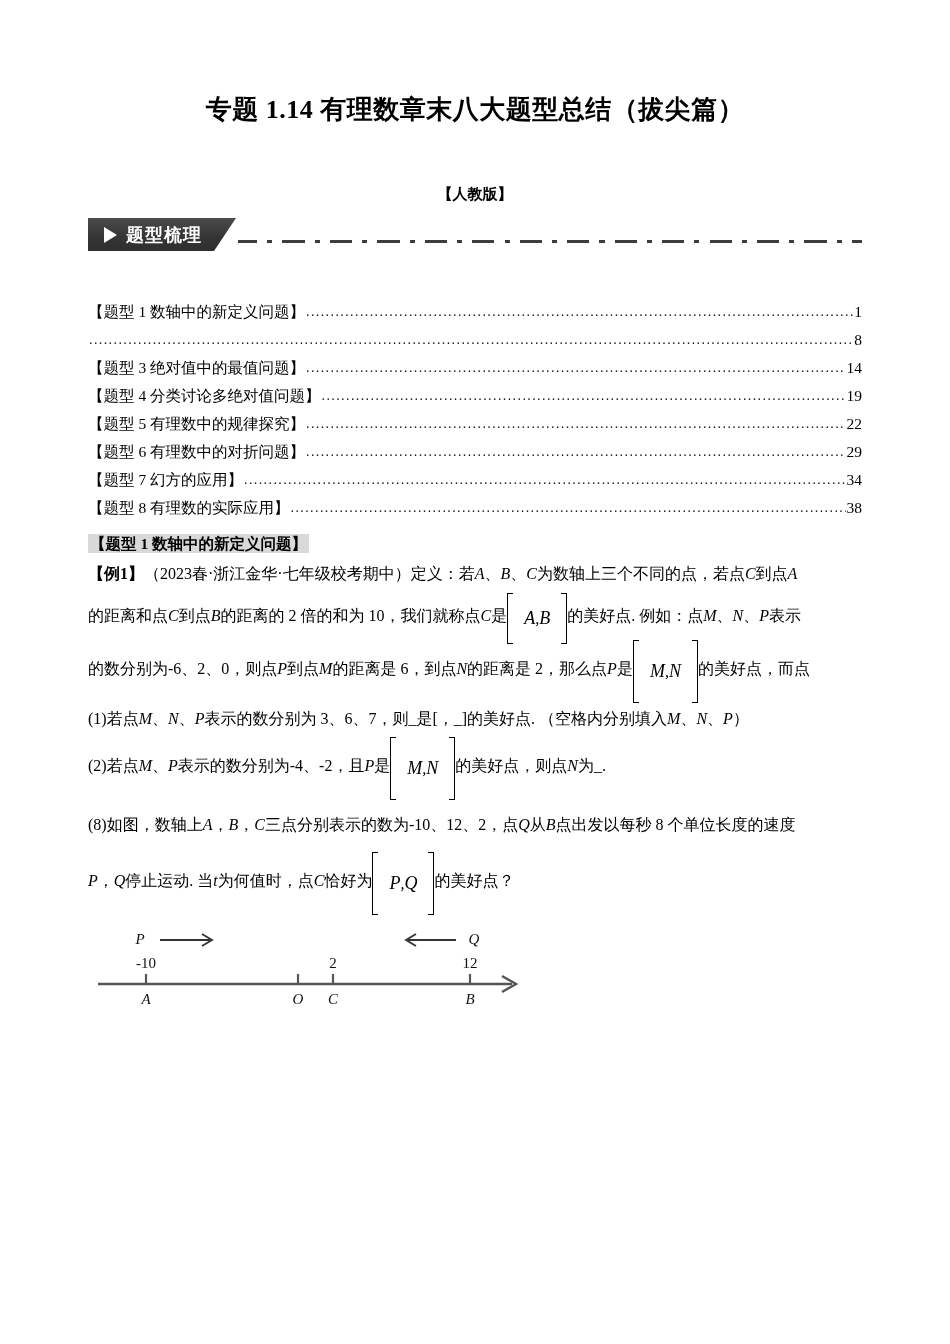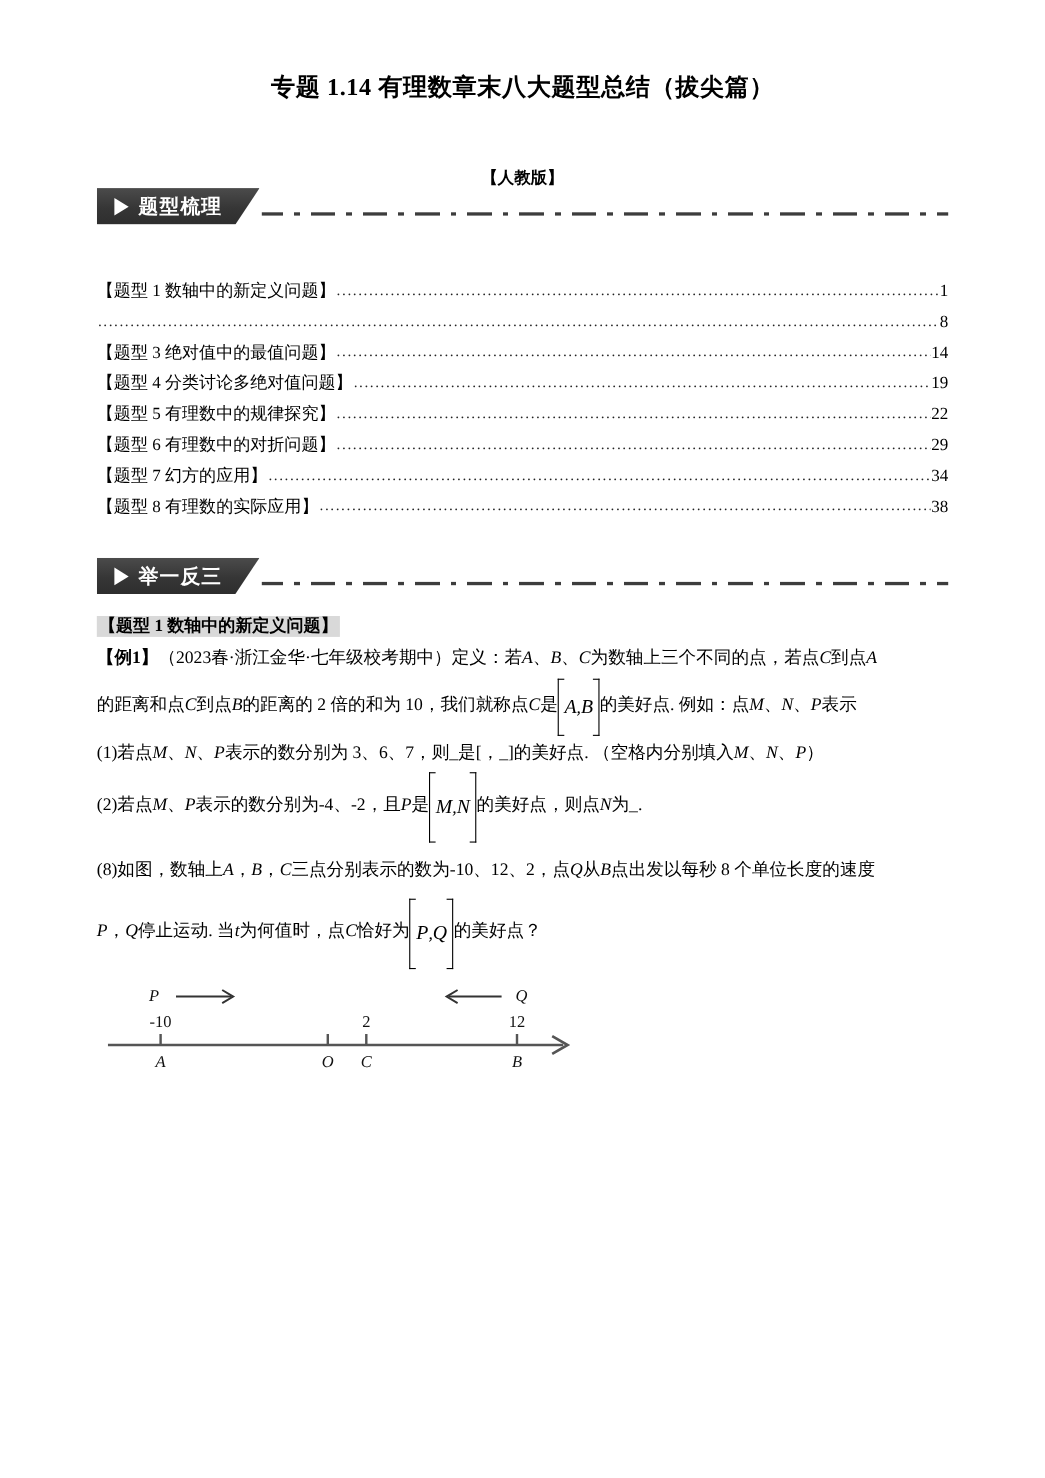--- a/index.html
+++ b/index.html
@@ -19,42 +19,42 @@
     position: relative;
     width: 950px;
     height: 1344px;
     box-sizing: border-box;
     padding: 0 88px;
   }
 
   
   .doc-title {
     text-align: center;
-    font-size: 22px;
+    font-size: 26px;
     font-weight: bold;
     letter-spacing: 0.5px;
     margin: 0;
-    padding-top: 64px;
+    padding-top: 92px;
     font-family: "Liberation Serif", "DejaVu Serif", serif;
   }
 
   
   .edition {
     text-align: center;
     font-size: 15px;
     font-weight: bold;
     margin: 0;
     padding-top: 58px;
   }
 
   
   .badge-row {
     position: relative;
     height: 40px;
-    margin-top: 0;
+    margin-top: 14px;
   }
   .badge {
     position: absolute;
     left: 0;
     top: 0;
     height: 33px;
     display: flex;
     align-items: center;
     padding: 0 34px 0 16px;
     background: linear-gradient(180deg, #4b4b4b 0%, #363636 55%, #2e2e2e 100%);
@@ -139,21 +139,21 @@
   .para.tight { line-height: 38px; }
   .para.loose { line-height: 56px; }
 
   i.mi {
     font-style: italic;
     font-family: "Liberation Serif", "DejaVu Serif", serif;
   }
   .brk {
     display: inline-block;
     position: relative;
-    padding: 0 6px;
+    padding: 0 17px;
     font-style: italic;
     vertical-align: -3px;
   }
   .brk::before, .brk::after {
     content: "";
     position: absolute;
     top: -3px;
     bottom: -3px;
     width: 5px;
     border-top: 1.3px solid #000;
@@ -229,38 +229,34 @@
       <span class="toc-page">34</span>
     </div>
 
     <div class="toc-item">
       <span class="toc-label">【题型 8  有理数的实际应用】</span>
       <span class="toc-dots">............................................................................................................................................................................</span>
       <span class="toc-page">38</span>
     </div>
   </div>
 
-  <div class="badge-row" style="margin-top:32px;">
-    <div class="badge">
-      <span class="play-tri"></span>
-      <span class="badge-text">举一反三</span>
-    </div>
-    <div class="badge-rule"></div>
-  </div>
 
   <div class="section-head"><span>【题型 1  数轴中的新定义问题】</span></div>
 
   <div class="para tight">
     <b>【例1】</b><span>（2023春·浙江金华·七年级校考期中）</span><span>定义：若</span><i class="mi">A</i>、<i class="mi">B</i>、<i class="mi">C</i><span>为数轴上三个不同的点，若点</span><i class="mi">C</i><span>到点</span><i class="mi">A</i>
   </div>
 
   <div class="para">
     <span>的距离和点</span><i class="mi">C</i><span>到点</span><i class="mi">B</i><span>的距离的 2 倍的和为 10，我们就称点</span><i class="mi">C</i><span>是</span><span class="brk"><span class="bb">A</span>,<span class="bb">B</span></span><span>的美好点. 例如：点</span><i class="mi">M</i>、<i class="mi">N</i>、<i class="mi">P</i><span>表示</span>
   </div>
 
+  <div class="para loose">
+    <span>的数分别为-6、2、0，则点</span><i class="mi">P</i><span>到点</span><i class="mi">M</i><span>的距离是 6，到点</span><i class="mi">N</i><span>的距离是 2，那么点</span><i class="mi">P</i><span>是</span><span class="brk"><span class="bb">M</span>,<span class="bb">N</span></span><span>的美好点，而点</span>
+  </div>
 
 
   <div class="para tight">
     <span>(1)若点</span><i class="mi">M</i>、<i class="mi">N</i>、<i class="mi">P</i><span>表示的数分别为 3、6、7，则_是[，_]的美好点. （空格内分别填入</span><i class="mi">M</i>、<i class="mi">N</i>、<i class="mi">P</i><span>）</span>
   </div>
 
   <div class="para loose">
     <span>(2)若点</span><i class="mi">M</i>、<i class="mi">P</i><span>表示的数分别为-4、-2，且</span><i class="mi">P</i><span>是</span><span class="brk"><span class="bb">M</span>,<span class="bb">N</span></span><span>的美好点，则点</span><i class="mi">N</i><span>为_.</span>
   </div>
 

